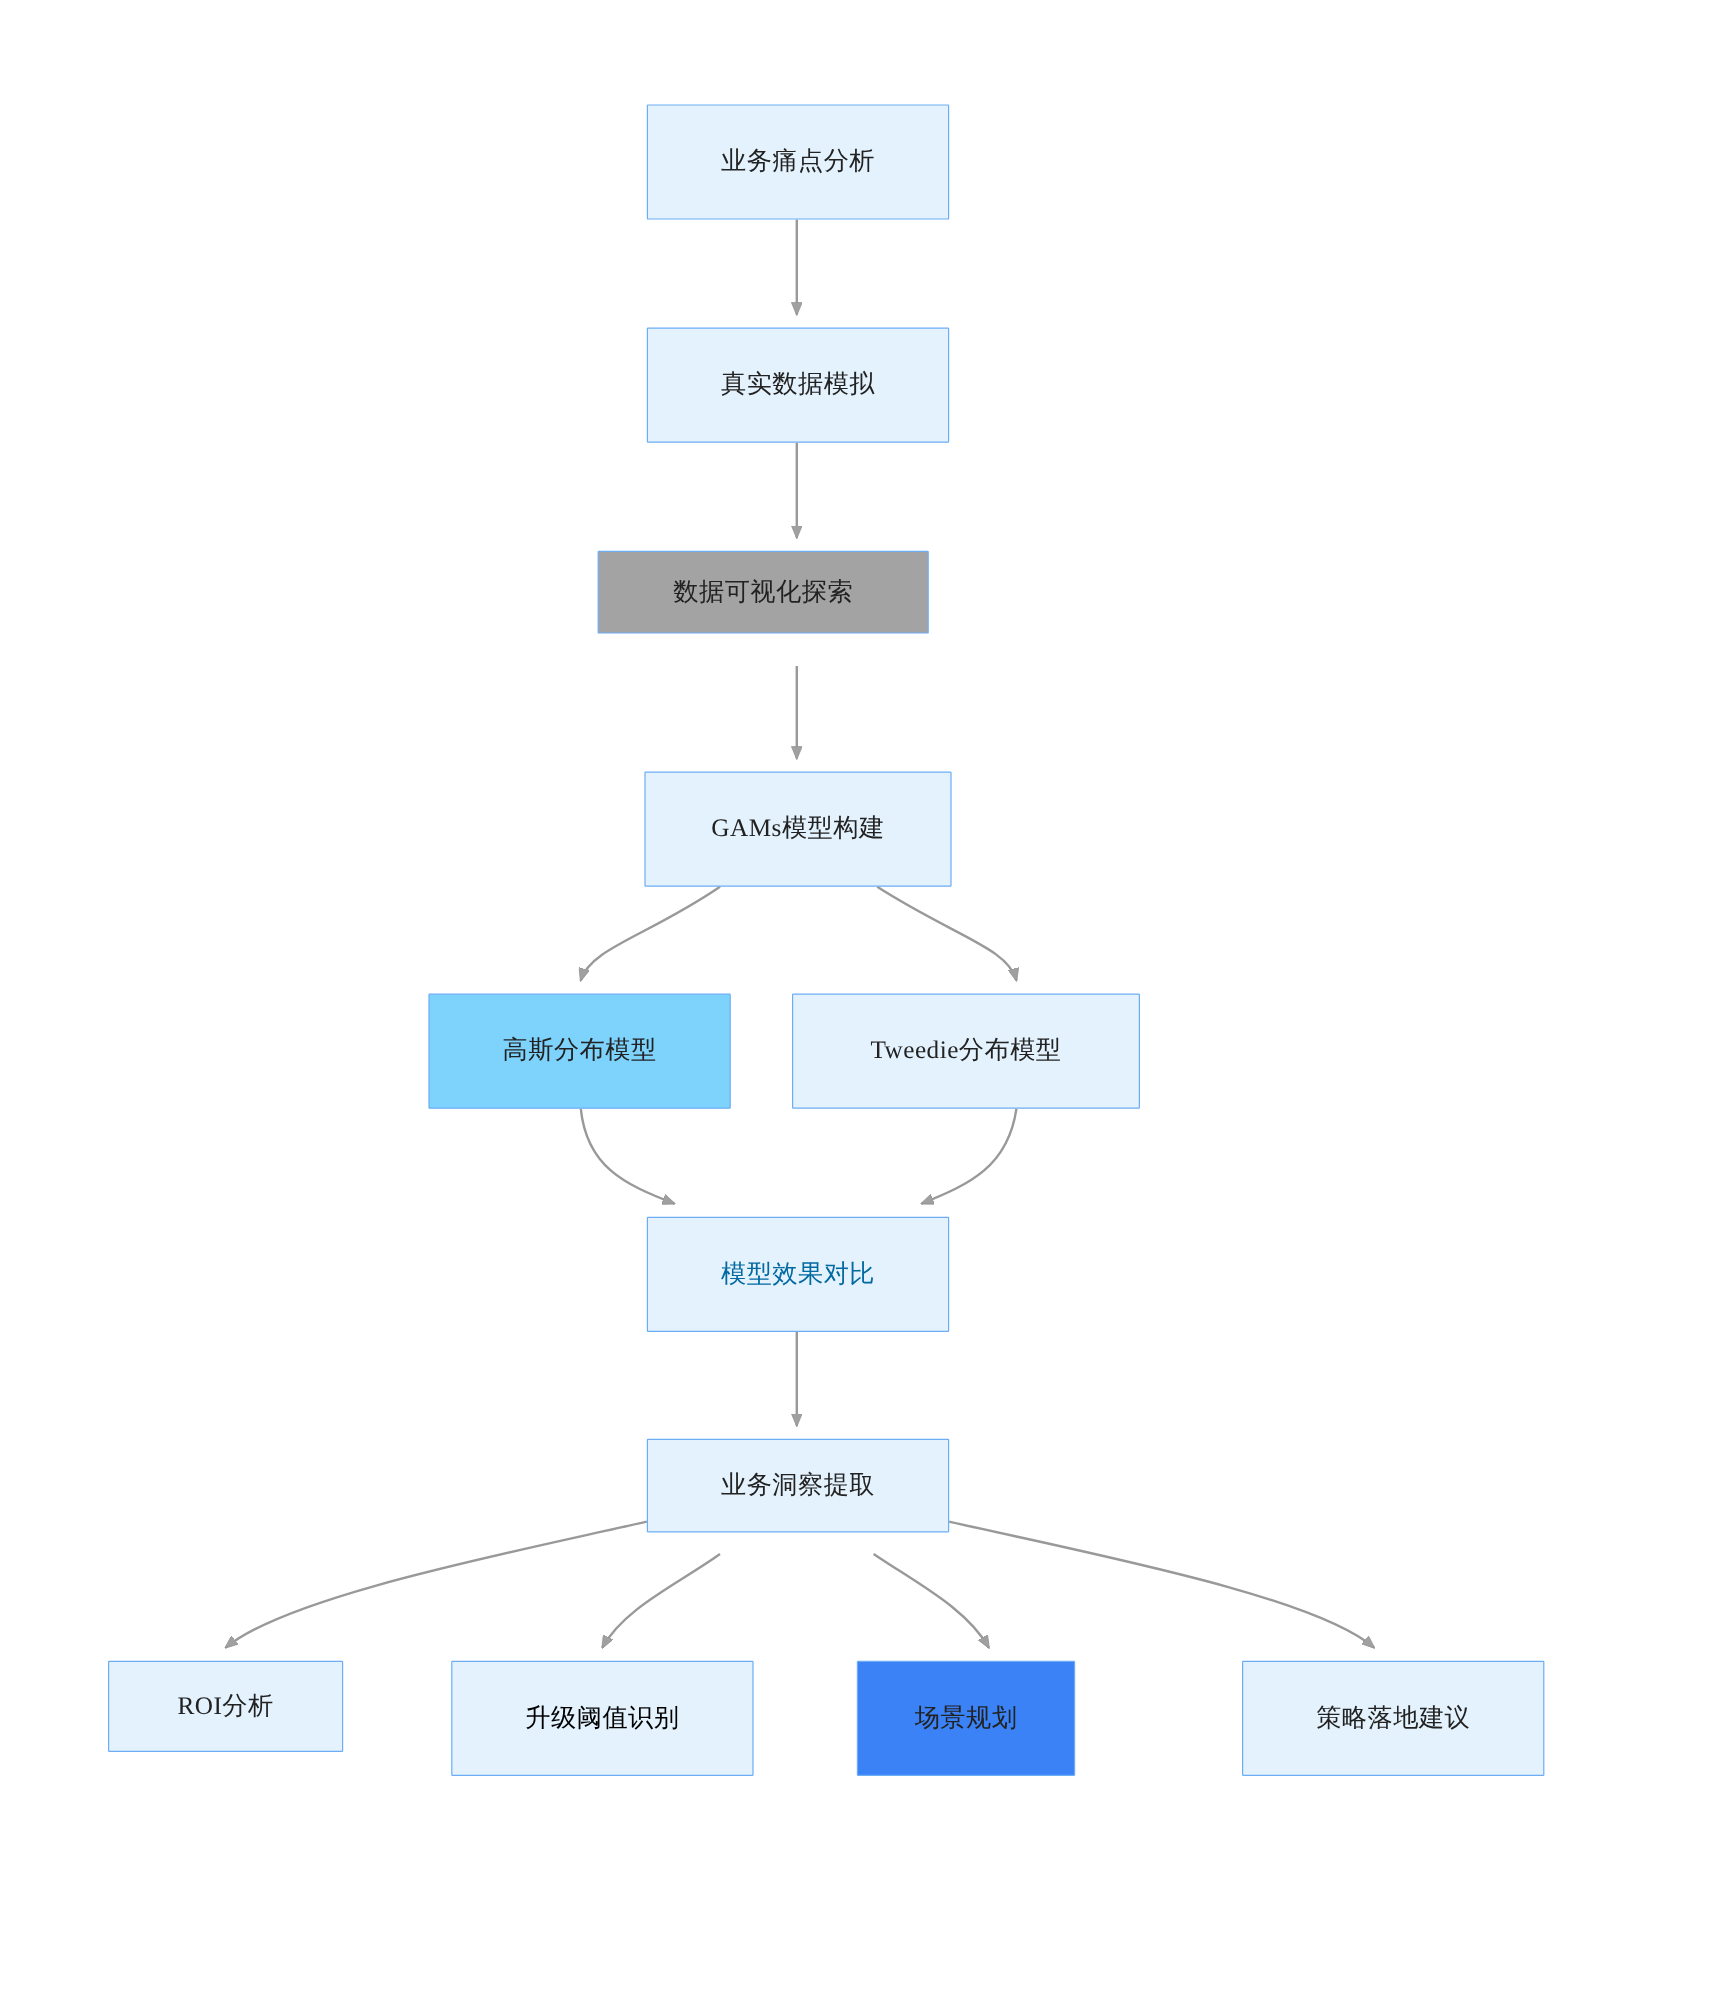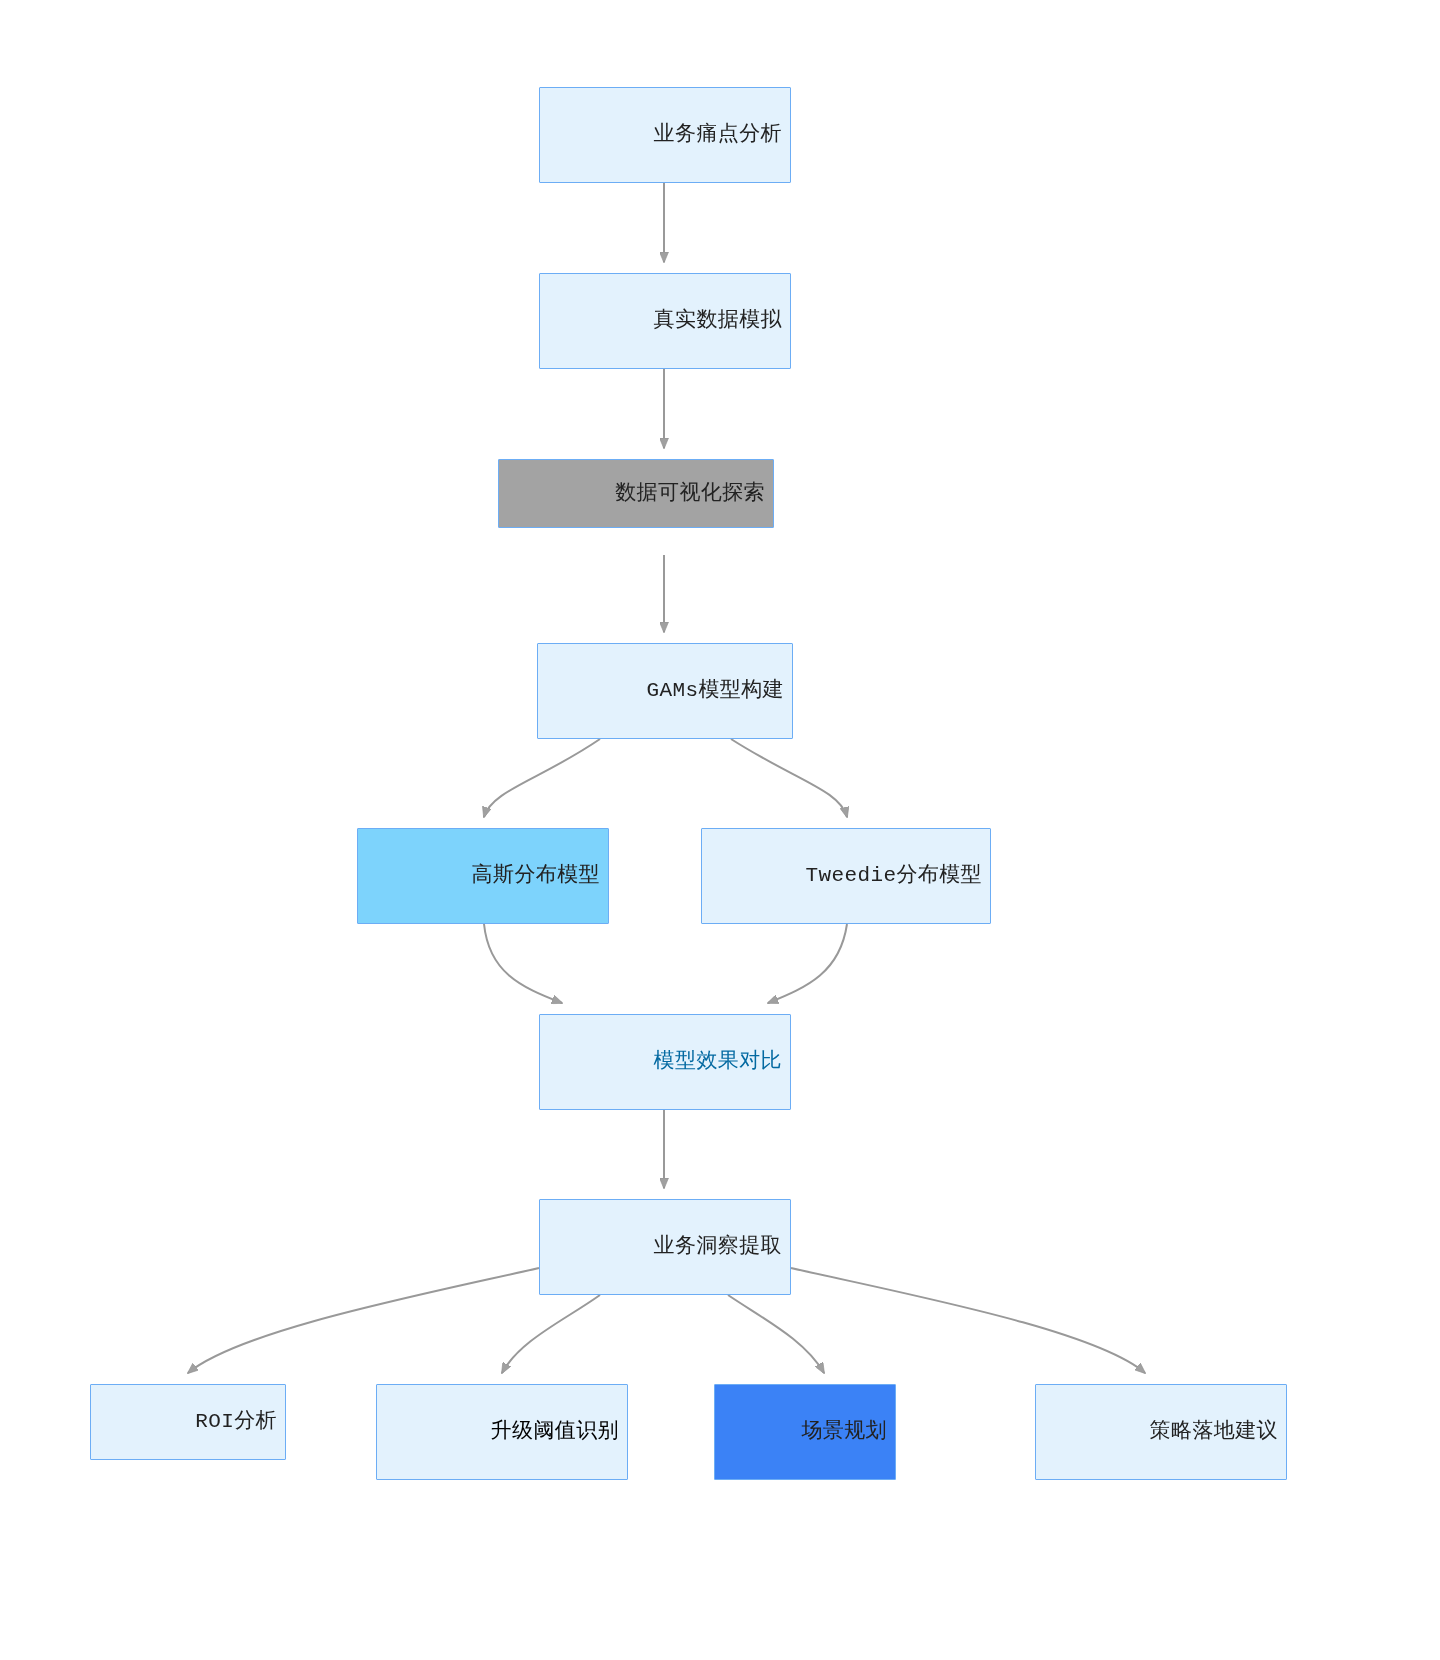--- a/index.html
+++ b/index.html
@@ -27,27 +27,27 @@
     pointer-events: none;
   }
   .node {
     position: absolute;
     box-sizing: border-box;
     background: #e3f2fd;
     border: 1.6px solid #6cadf5;
     border-radius: 1px;
     display: flex;
     align-items: center;
-    justify-content: flex-end;
+    justify-content: center;
     text-align: center;
     color: #222222;
     font-size: 21px;
     letter-spacing: 0.4px;
     line-height: 1.2;
-    font-family: Liberation Mono, monospace;
+    font-family: Liberation Serif, serif;
   }
   .node-label {
     display: block;
     padding: 0 8px;
     white-space: nowrap;
   }
 </style>
 </head>
 <body>
 
@@ -84,27 +84,27 @@
       </div>
       <div class="node" style="left: 498px; top: 459px; width: 276px; height: 69px; background: #a3a3a3; border-color: rgb(108, 173, 245); color: rgb(34, 34, 34);">
         <span class="node-label">数据可视化探索</span>
       </div>
       <div class="node" style="left: 537px; top: 643px; width: 256px; height: 96px; background: rgb(227, 242, 253); border-color: rgb(108, 173, 245); color: rgb(34, 34, 34);">
         <span class="node-label">GAMs模型构建</span>
       </div>
       <div class="node" style="left: 357px; top: 828px; width: 252px; height: 96px; background: #7dd3fc; border-color: rgb(108, 173, 245); color: rgb(34, 34, 34);">
         <span class="node-label">高斯分布模型</span>
       </div>
-      <div class="node" style="left: 701px; top: 828px; width: 290px; height: 96px; background: rgb(227, 242, 253); border-color: rgb(108, 173, 245); color: rgb(34, 34, 34);">
+      <div class="node" style="left: 660px; top: 828px; width: 290px; height: 96px; background: rgb(227, 242, 253); border-color: rgb(108, 173, 245); color: rgb(34, 34, 34);">
         <span class="node-label">Tweedie分布模型</span>
       </div>
       <div class="node" style="left: 539px; top: 1014px; width: 252px; height: 96px; background: rgb(227, 242, 253); border-color: rgb(108, 173, 245); color: #0369a1;">
         <span class="node-label">模型效果对比</span>
       </div>
-      <div class="node" style="left: 539px; top: 1199px; width: 252px; height: 96px; background: rgb(227, 242, 253); border-color: rgb(108, 173, 245); color: rgb(34, 34, 34);">
+      <div class="node" style="left: 539px; top: 1199px; width: 252px; height: 78px; background: rgb(227, 242, 253); border-color: rgb(108, 173, 245); color: rgb(34, 34, 34);">
         <span class="node-label">业务洞察提取</span>
       </div>
       <div class="node" style="left: 90px; top: 1384px; width: 196px; height: 76px; background: rgb(227, 242, 253); border-color: rgb(108, 173, 245); color: rgb(34, 34, 34);">
         <span class="node-label">ROI分析</span>
       </div>
       <div class="node" style="left: 376px; top: 1384px; width: 252px; height: 96px; background: rgb(227, 242, 253); border-color: rgb(108, 173, 245); color: #000000;">
         <span class="node-label">升级阈值识别</span>
       </div>
       <div class="node" style="left: 714px; top: 1384px; width: 182px; height: 96px; background: #3b82f6; border-color: rgb(108, 173, 245); color: rgb(34, 34, 34);">
         <span class="node-label">场景规划</span>

